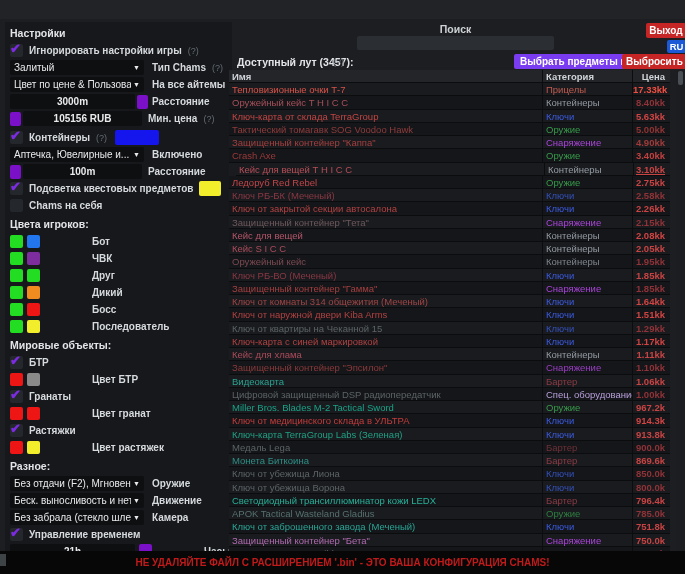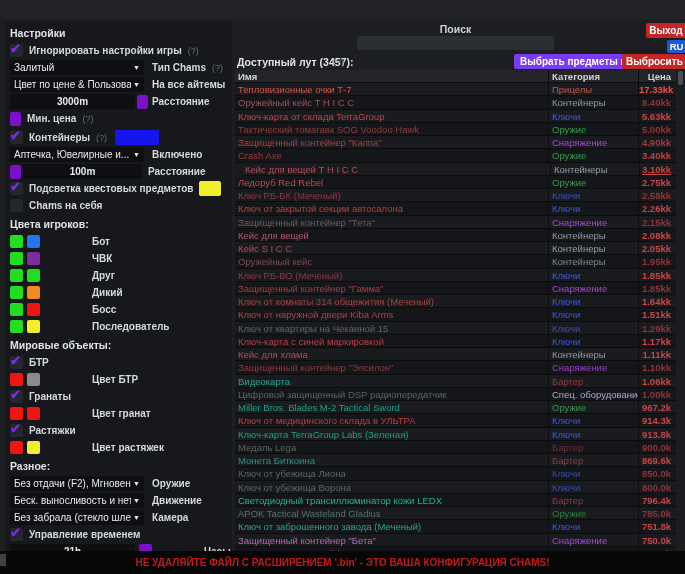--- a/index.html
+++ b/index.html
@@ -31,21 +31,21 @@
   .search-input { position:absolute; left:357px; top:36px; width:197px; height:14px; background:#2b2f34; border:none; border-radius:2px; color:#e8eaec; font-size:10px; padding:0 4px; font-family:"Liberation Sans", sans-serif; }
   .btn { border:none; border-radius:2px; color:#fff; font-weight:bold; font-family:"Liberation Sans", sans-serif; cursor:default; }
   .btn-exit { position:absolute; left:646px; top:23px; width:40px; height:15px; background:#c62525; font-size:10px; }
   .btn-ru { position:absolute; left:667px; top:40px; width:19px; height:13px; background:#1c59d6; font-size:9.5px; }
   .loot-title { position:absolute; left:237px; top:56px; font-size:10.5px; font-weight:bold; color:#e2e4e7; }
   .loot-hint { position:absolute; left:333px; top:57px; font-size:9px; color:#666c74; }
   .btn-kappa { position:absolute; left:514px; top:54px; height:15px; background:#7a3cf0; font-size:10px; padding:0 6px; }
   .btn-drop { position:absolute; left:622px; top:54px; height:15px; width:64px; background:#c62525; font-size:10px; padding:0 4px; overflow:hidden; white-space:nowrap; }
 
   
-  .table { position:absolute; left:235px; top:70px; width:441px; height:481px; overflow:hidden; background:#f97316; }
+  .table { position:absolute; left:229px; top:70px; width:441px; height:481px; overflow:hidden; background:#f97316; }
   .thead { display:flex; height:13px; background:#232529; border-bottom:1px solid #0b0c0e; }
   .th { font-size:9.5px; font-weight:bold; color:#d0d4d9; line-height:13px; }
   .trow { display:flex; height:13.25px; }
   .trow:nth-child(odd) { background:#191b1e; }
   .trow:nth-child(even) { background:#141619; }
   .c-name { width:313px; padding-left:3px; overflow:hidden; white-space:nowrap; font-size:9.5px; line-height:13.25px; border-bottom:1px solid #0b0c0e; }
   .c-cat  { width:90px; padding-left:3px; overflow:hidden; white-space:nowrap; font-size:9.5px; line-height:13.25px; border-left:1px solid #0b0c0e; border-bottom:1px solid #0b0c0e; }
   .c-price{ width:38px; padding-right:5px; text-align:right; overflow:hidden; white-space:nowrap; font-size:9.5px; font-weight:bold; line-height:13.25px; border-left:1px solid #0b0c0e; border-bottom:1px solid #0b0c0e; }
   .thead .c-name { line-height:13px; border-bottom:none; }
   .thead .c-cat  { line-height:13px; border-bottom:none; }
@@ -93,20 +93,21 @@
   </div>
 
   <div class="prow">
     <input class="ibox" style="width: 125px;" value="3000m">
     <span class="sw sw-sm gap2" id="sw-distance" style="background: rgb(122, 16, 200);"></span>
     <span class="plabel gap4">Расстояние</span>
   </div>
 
   <div class="prow">
     <span class="sw sw-sm" id="sw-minprice" style="background: rgb(122, 16, 200);"></span>
+    <input class="ibox gap2" style="width: 119px;" value="105156 RUB">
     <span class="plabel gap6">Мин. цена</span>
     <span class="hint">(?)</span>
   </div>
 
   <div class="prow mt4">
     <span class="cbox">
         <span class="chk">✔</span>
       </span>
     <span class="plabel">Контейнеры</span>
     <span class="hint">(?)</span>

